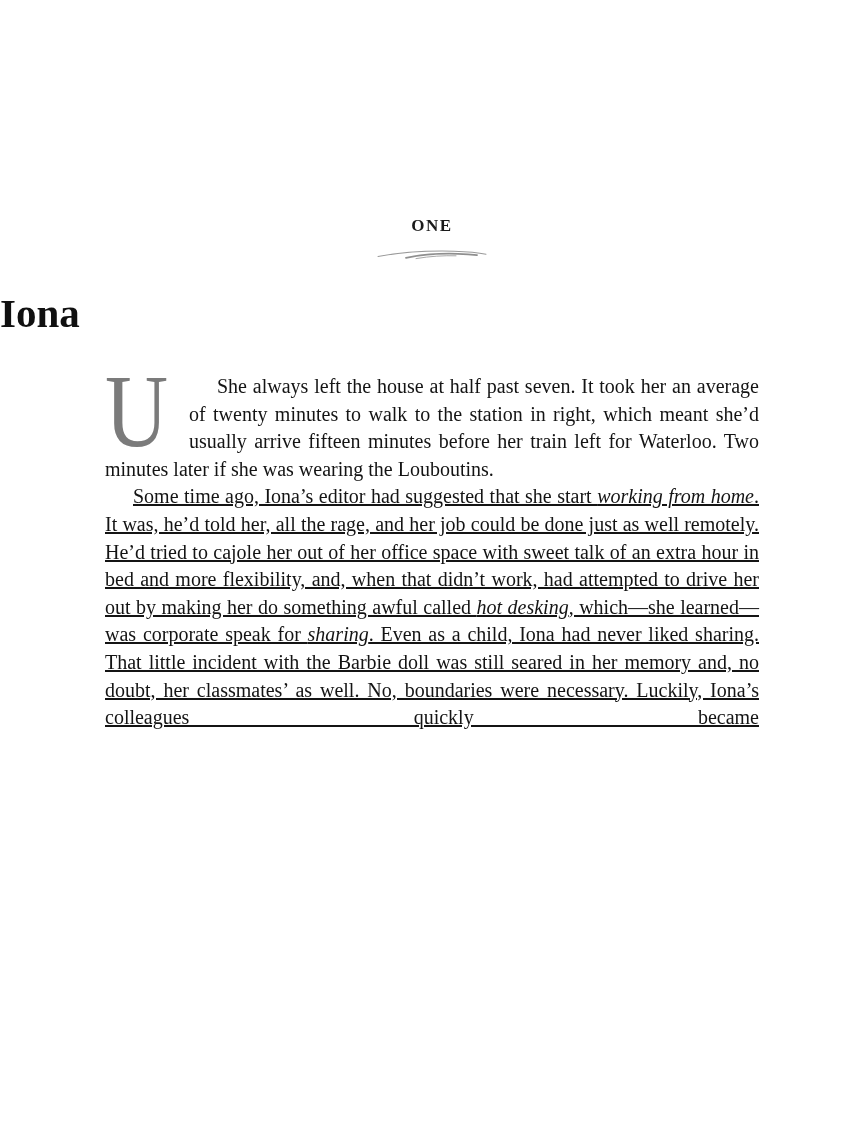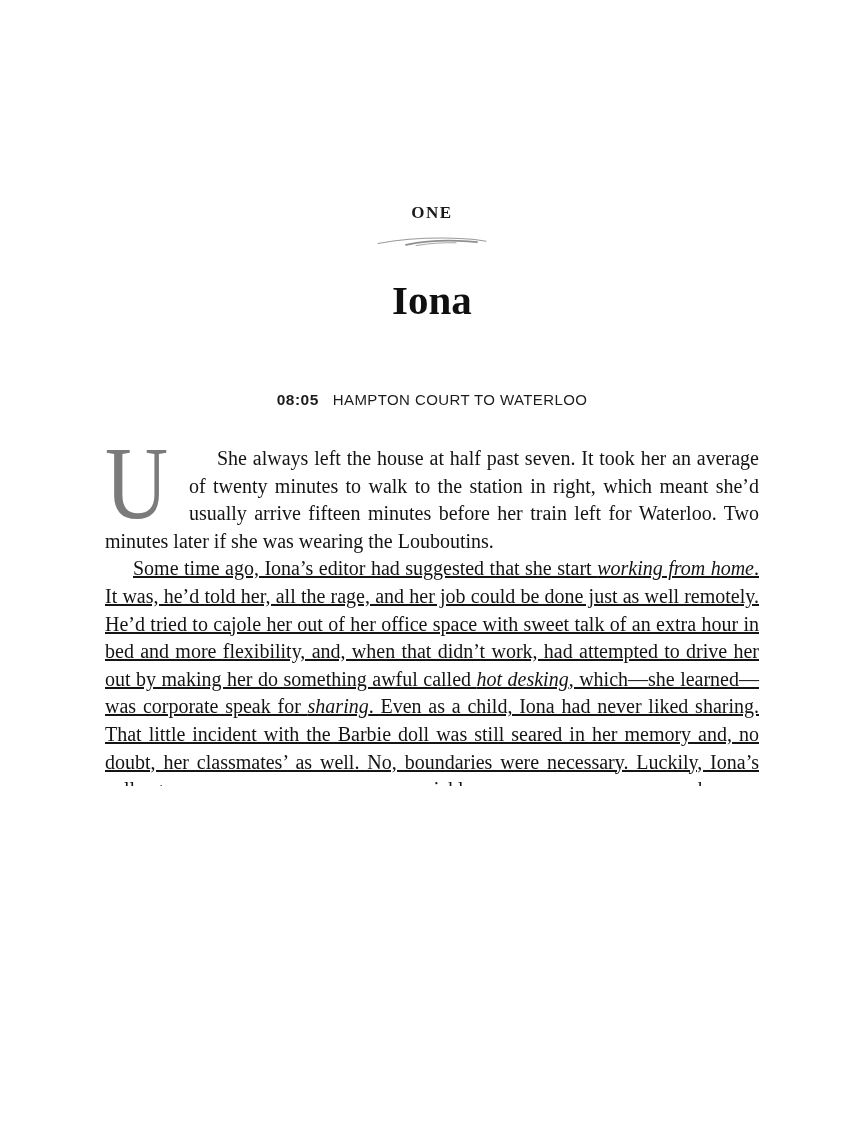--- a/index.html
+++ b/index.html
@@ -1,20 +1,20 @@
 <!DOCTYPE html>
 <html><head>
 <meta charset="utf-8">
 <style>
   html, body { margin: 0; padding: 0; background: #ffffff; }
   .page {
     position: relative;
     width: 864px;
     height: 786px;
-    margin: 0 auto;
+    margin: 13px auto;
     background: #ffffff;
     overflow: hidden;
     font-family: "Liberation Serif", serif;
     color: #141414;
   }
   .content { padding-top: 203px; }
 
   .chapter-number {
     text-align: center;
     font-family: "Liberation Serif", serif;
@@ -27,21 +27,21 @@
 
   .flourish {
     text-align: center;
     margin-top: 10px;
     height: 16px;
     line-height: 0;
   }
   .flourish svg { display: inline-block; }
 
   .chapter-title {
-    text-align: center;
+    text-align: left;
     font-family: "Liberation Serif", serif;
     font-weight: bold;
     font-size: 41px;
     line-height: 47px;
     margin: 28px 0 0 0;
     color: #101010;
   }
 
   .route-line {
     text-align: center;
@@ -97,23 +97,20 @@
     <div class="flourish">
       <svg width="112" height="16" viewBox="0 0 112 16" aria-hidden="true">
         <path d="M2 10.5 C 24 6.5, 52 4.5, 78 5.2 C 92 5.6, 102 6.5, 110 8.2" fill="none" stroke="#9a9a9a" stroke-width="1.1" stroke-linecap="round"></path>
         <path d="M30 11.8 C 48 8.2, 66 7.2, 82 7.8 C 90 8.1, 96 8.6, 101 9.2" fill="none" stroke="#8f8f8f" stroke-width="1.8" stroke-linecap="round"></path>
         <path d="M40 12.6 C 54 10.2, 68 9.4, 80 9.8" fill="none" stroke="#a8a8a8" stroke-width="1" stroke-linecap="round"></path>
       </svg>
     </div>
 
     <h1 class="chapter-title">Iona</h1>
 
-    <div class="route-line">
-      <span class="time">08:05</span><span class="route">HAMPTON COURT TO WATERLOO</span>
-    </div>
 
     <div class="body-text">
       <div class="opening">
         <span class="dropcap">U</span>
         <p class="para indent">She always left the house at half past seven. It took her an average of twenty minutes to walk to the station in right, which meant she’d usually arrive fifteen minutes before her train left for Waterloo. Two minutes later if she was wearing the Louboutins.</p>
       </div>
       <p class="para indent justify-last">Some time ago, Iona’s editor had suggested that she start <i>working from home</i>. It was, he’d told her, all the rage, and her job could be done just as well remotely. He’d tried to cajole her out of her office space with sweet talk of an extra hour in bed and more flexibility, and, when that didn’t work, had attempted to drive her out by making her do something awful called <i>hot desking</i>, which—she learned—was corporate speak for <i>sharing</i>. Even as a child, Iona had never liked sharing. That little incident with the Barbie doll was still seared in her memory and, no doubt, her classmates’ as well. No, boundaries were necessary. Luckily, Iona’s colleagues quickly became</p>
     </div>
 
   </div>

